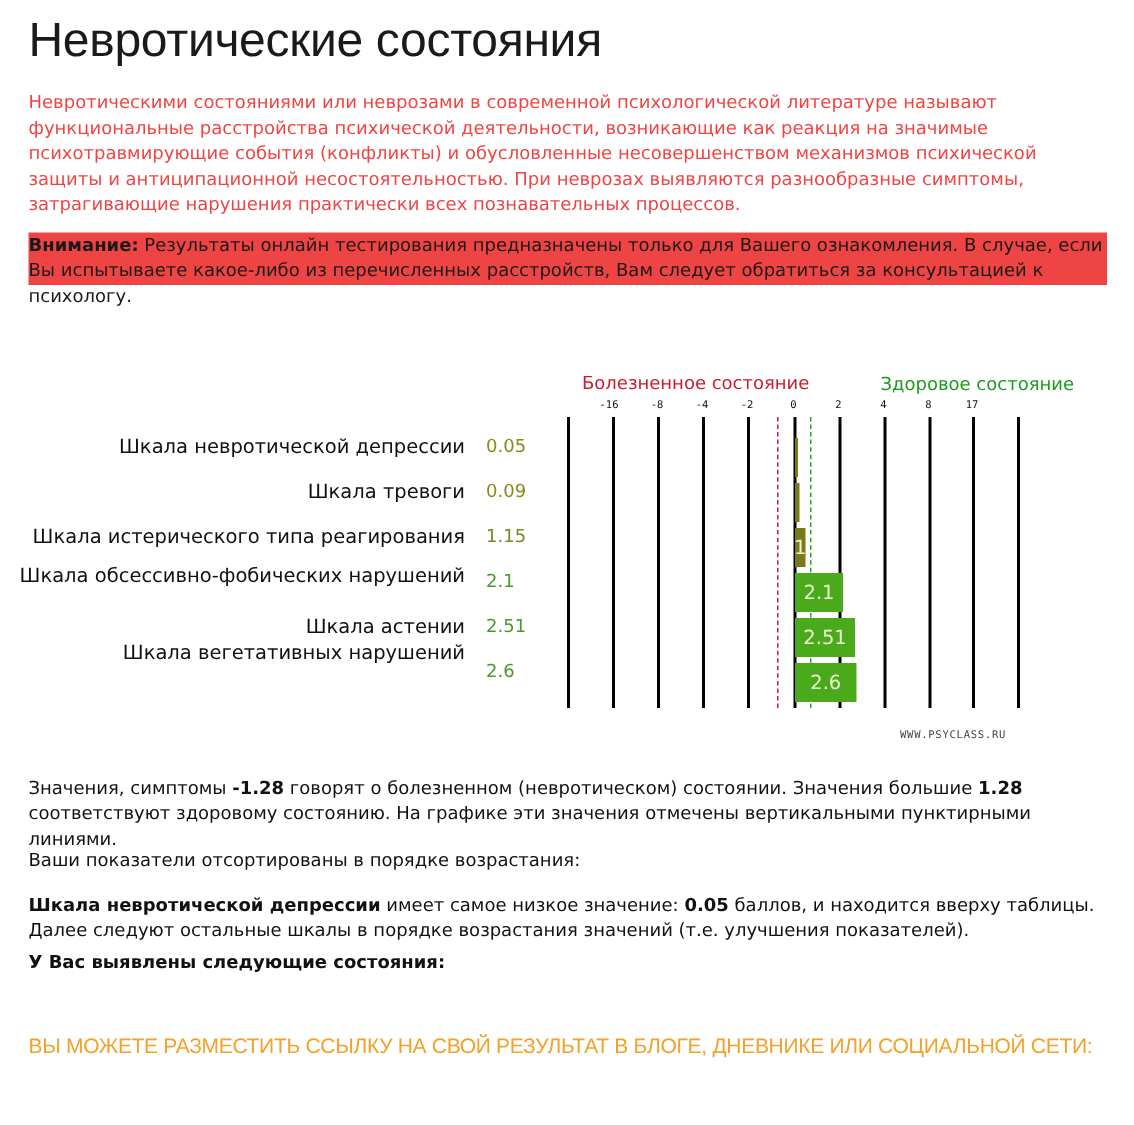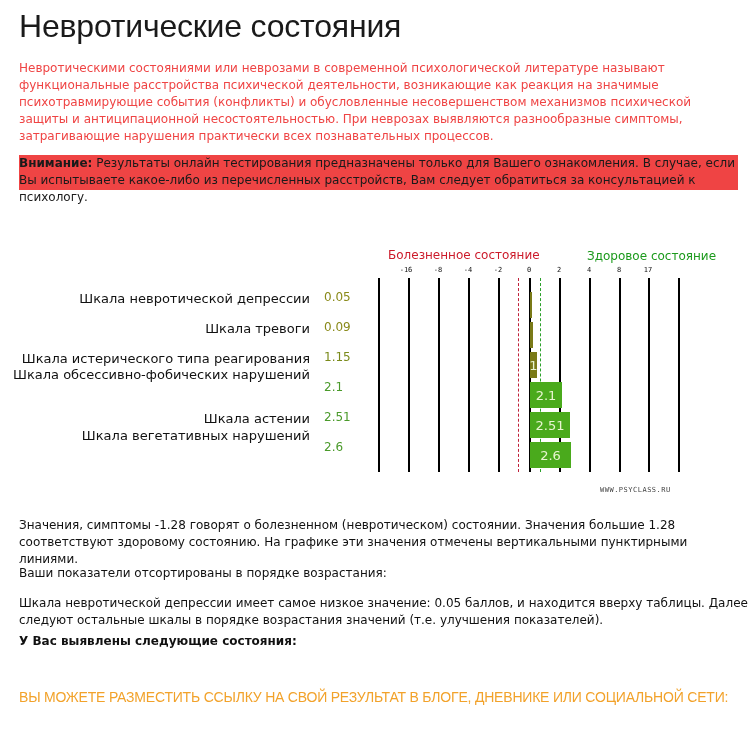--- a/index.html
+++ b/index.html
@@ -20,21 +20,21 @@
   .gridline { position: absolute; top: 38px; width: 2px; height: 194px; background: #000; }
   .dash-red { position: absolute; left: 518px; top: 38px; width: 0; height: 194px; border-left: 1px dashed #c0203a; }
   .dash-green { position: absolute; left: 540px; top: 38px; width: 0; height: 194px; border-left: 1px dashed #2aa02a; }
   .row-label { position: absolute; right: 446px; font-size: 13px; color: #111; white-space: nowrap; }
   .row-value { position: absolute; left: 324px; font-size: 12px; }
   .bar { position: absolute; left: 530px; height: 26px; color: #e8f5d0; font-size: 13px;
          display: flex; align-items: center; justify-content: center; overflow: hidden; }
   .watermark { position: absolute; left: 600px; top: 246px; font-family: "DejaVu Sans Mono", monospace;
                font-size: 7px; color: #444; letter-spacing: 0.5px; }
   .p { position: absolute; left: 19px; width: 730px; font-size: 12px; line-height: 17px; color: #111; margin: 0; }
-  .p b { font-weight: normal; text-align: center; }
+  .p b { font-weight: bold; text-align: center; }
   .share { position: absolute; left: 19px; top: 689px; font-family: "Liberation Sans", sans-serif; font-size: 14px;
            color: #f2a22a; letter-spacing: -0.2px; }
 </style>
 </head>
 <body>
 
 <h1 class="title">Невротические состояния</h1>
 
 <p class="intro">Невротическими состояниями или неврозами в современной психологической литературе называют функциональные расстройства психической деятельности, возникающие как реакция на значимые психотравмирующие события (конфликты) и обусловленные несовершенством механизмов психической защиты и антиципационной несостоятельностью. При неврозах выявляются разнообразные симптомы, затрагивающие нарушения практически всех познавательных процессов.</p>
 
@@ -74,21 +74,21 @@
   <div id="rows">
       <span class="row-label" style="top: 51px;">Шкала невротической депрессии</span>
       <span class="row-value" style="top: 50px; color: rgb(138, 138, 26);">0.05</span>
       <div class="bar" style="top: 52px; width: 2px; background: rgb(122, 122, 24); height: 26px;"></div>
       <span class="row-label" style="top: 81px; margin-left: 24px;">Шкала тревоги</span>
       <span class="row-value" style="top: 80px; color: rgb(138, 138, 26);">0.09</span>
       <div class="bar" style="top: 82px; width: 3px; background: rgb(122, 122, 24); height: 26px;"></div>
       <span class="row-label" style="top: 111px;">Шкала истерического типа реагирования</span>
       <span class="row-value" style="top: 110px; color: rgb(122, 138, 26);">1.15</span>
       <div class="bar" style="top: 112px; width: 7px; background: rgb(122, 122, 24);">1</div>
-      <span class="row-label" style="top: 127px; margin-left: 28px;">Шкала обсессивно-фобических нарушений</span>
+      <span class="row-label" style="top: 137px; margin-left: 28px;">Шкала обсессивно-фобических нарушений</span>
       <span class="row-value" style="top: 140px; color: rgb(74, 154, 42);">2.1</span>
       <div class="bar" style="top: 142px; width: 32px; background: rgb(74, 170, 28);">2.1</div>
       <span class="row-label" style="top: 171px;">Шкала астении</span>
       <span class="row-value" style="top: 170px; color: rgb(74, 154, 42);">2.51</span>
       <div class="bar" style="top: 172px; width: 40px; background: rgb(74, 170, 28);">2.51</div>
       <span class="row-label" style="top: 188px;">Шкала вегетативных нарушений</span>
       <span class="row-value" style="top: 200px; color: rgb(74, 154, 42);">2.6</span>
       <div class="bar" style="top: 202px; width: 41px; background: rgb(74, 170, 28);">2.6</div>
     </div>
 

